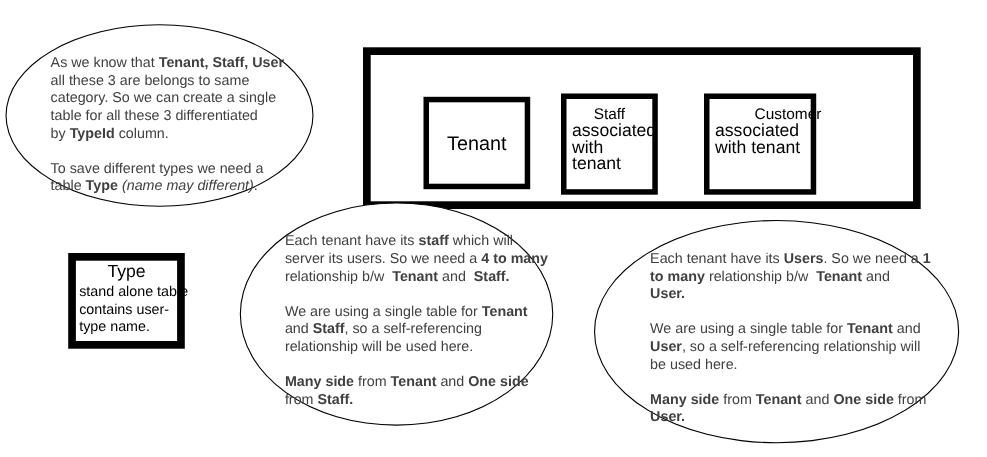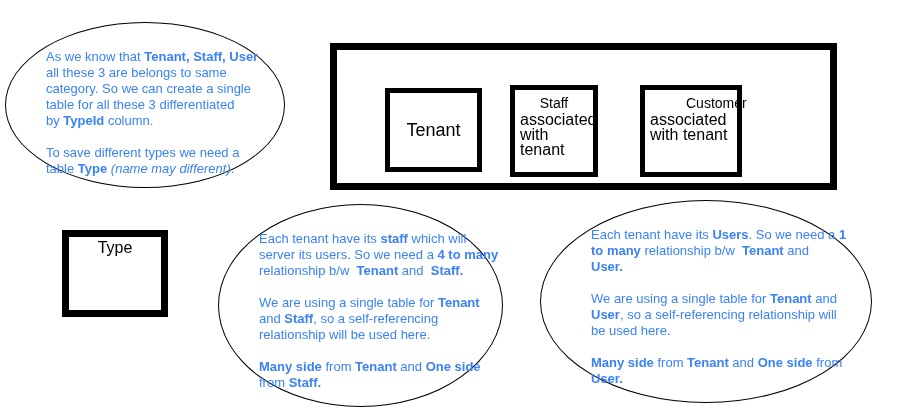--- a/index.html
+++ b/index.html
@@ -13,29 +13,29 @@
   .canvas { position: relative; width: 897px; height: 415px; background: #ffffff; }
 
   
   .ellipse {
     position: absolute;
     border: 1.5px solid #000000;
     border-radius: 50%;
     background: #ffffff;
   }
   .ellipse-tl   { left: 5px;   top: 22px;  width: 280px; height: 166px; }
-  .ellipse-mid  { left: 218px; top: 204px; width: 285px; height: 203px; }
+  .ellipse-mid  { left: 218px; top: 184px; width: 285px; height: 203px; }
   .ellipse-usr  { left: 540px; top: 200px; width: 332px; height: 203px; }
 
   .note-text {
     position: absolute;
     font-size: 13px;
     line-height: 16px;
     white-space: pre;
-    color: #3b82f6;
+    color: #404040;
   }
   .ellipse-tl  .note-text { left: 40px; top: 26px; }
   .ellipse-mid .note-text { left: 40px; top: 26px; }
   .ellipse-usr .note-text { left: 50px; top: 26px; }
 
   
   .bigrect {
     position: absolute;
     left: 330px; top: 43px; width: 507px; height: 147px;
     border: 7px solid #000000;
@@ -104,20 +104,23 @@
 
     <div class="inner-box box-customer">
       <span class="box-title">Customer</span>
       <span class="box-sub">associated
 with tenant</span>
     </div>
   </div>
 
   <div class="typebox">
     <div class="type-title">Type</div>
+    <div class="type-body">stand alone table
+contains user-
+type name.</div>
   </div>
 
   <div class="ellipse ellipse-mid">
     <div class="note-text"><span>Each tenant have its </span><span style="font-weight: bold;">staff</span><span> which will
 server its users. So we need a </span><span style="font-weight: bold;">4 to many</span><span>
 relationship b/w  </span><span style="font-weight: bold;">Tenant</span><span> and  </span><span style="font-weight: bold;">Staff.</span><span>
 
 We are using a single table for </span><span style="font-weight: bold;">Tenant</span><span>
 and </span><span style="font-weight: bold;">Staff</span><span>, so a self-referencing
 relationship will be used here.

